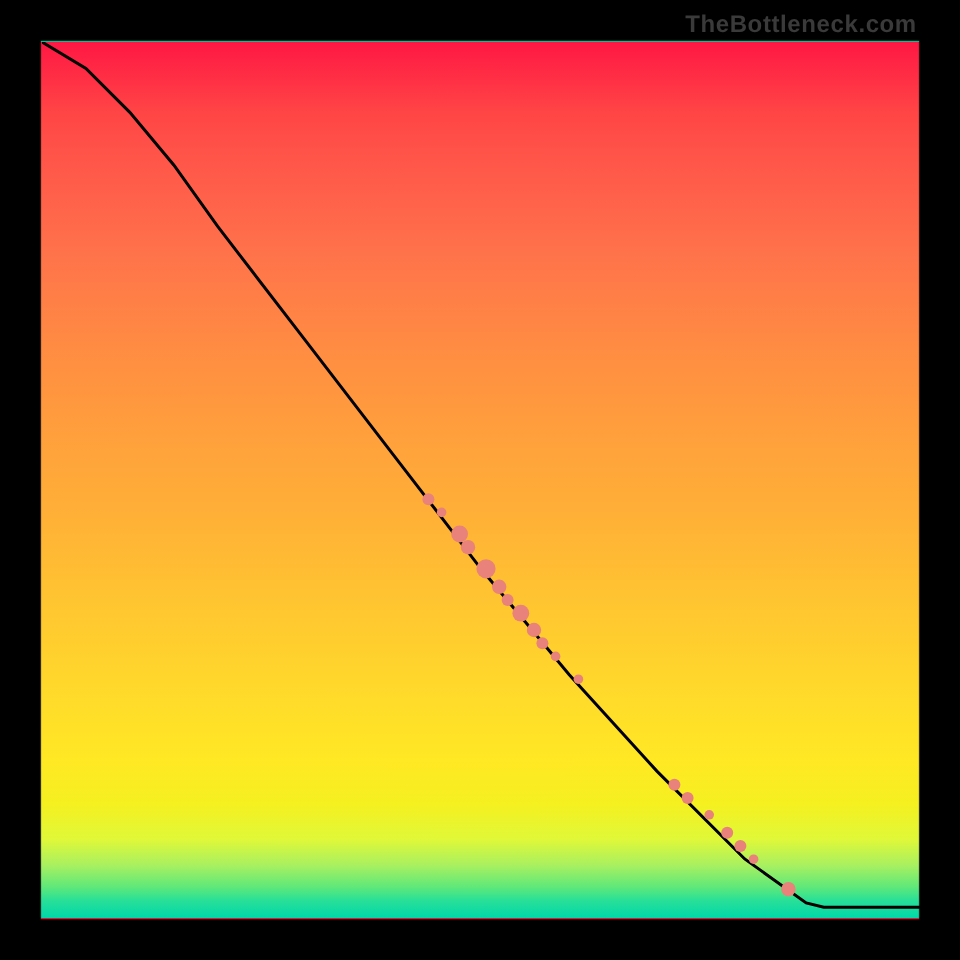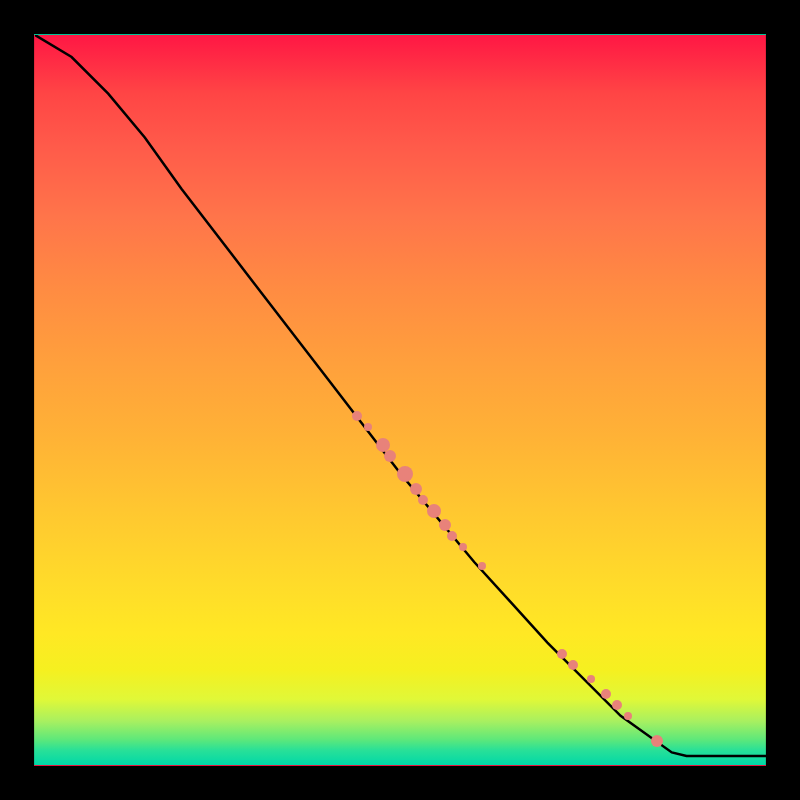--- a/index.html
+++ b/index.html
@@ -65,20 +65,21 @@
       position: absolute;
       border-radius: 50%;
       background: #e8827a;
       transform: translate(-50%, -50%);
     }
   </style>
 </head>
 <body>
 
 <div class="chart-container">
+  <div class="watermark">TheBottleneck.com</div>
   <div class="plot-area">
     <svg class="curve-svg" viewBox="0 0 732 732" preserveAspectRatio="none">
       <path id="curve-path" stroke="#000" stroke-width="2.5" fill="none" d="M0.0 0.0 L36.6 22.0 L73.2 58.6 L109.8 102.5 L146.4 153.7 L219.6 248.9 L292.8 344.0 L366.0 439.2 L439.2 527.0 L512.4 607.6 L585.6 680.8 L636.8 717.4 L651.5 721.0 L732.0 721.0"></path>
     </svg>
     <div id="points-layer">
         <div class="data-point" style="left: 322.08px; top: 380.64px; width: 10px; height: 10px;"></div>
         <div class="data-point" style="left: 333.06px; top: 391.62px; width: 8px; height: 8px;"></div>
         <div class="data-point" style="left: 347.7px; top: 409.92px; width: 14px; height: 14px;"></div>
         <div class="data-point" style="left: 355.02px; top: 420.9px; width: 12px; height: 12px;"></div>
         <div class="data-point" style="left: 369.66px; top: 439.2px; width: 16px; height: 16px;"></div>

